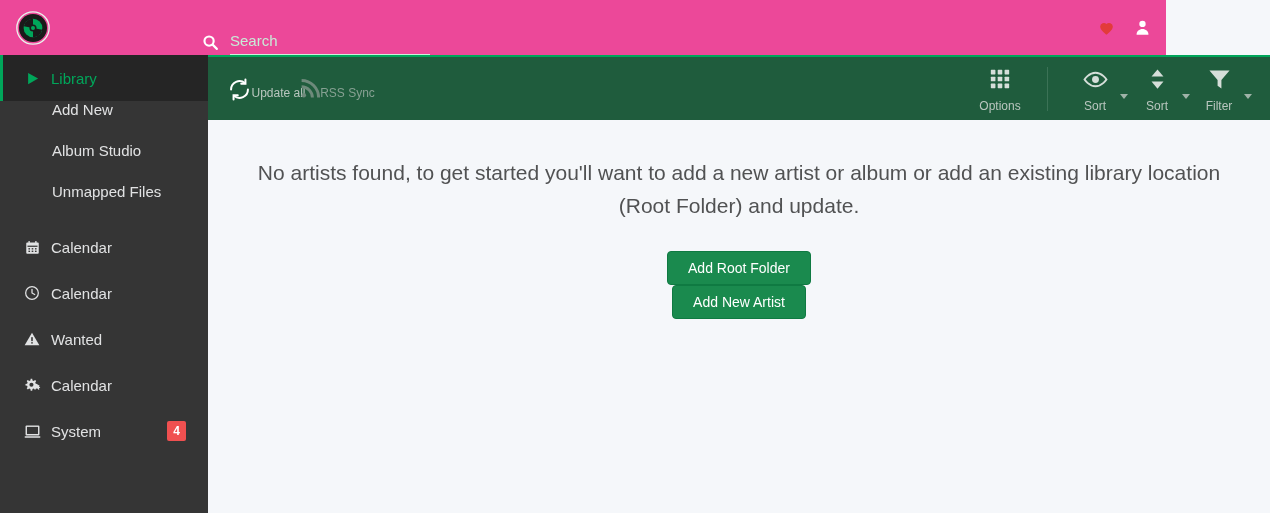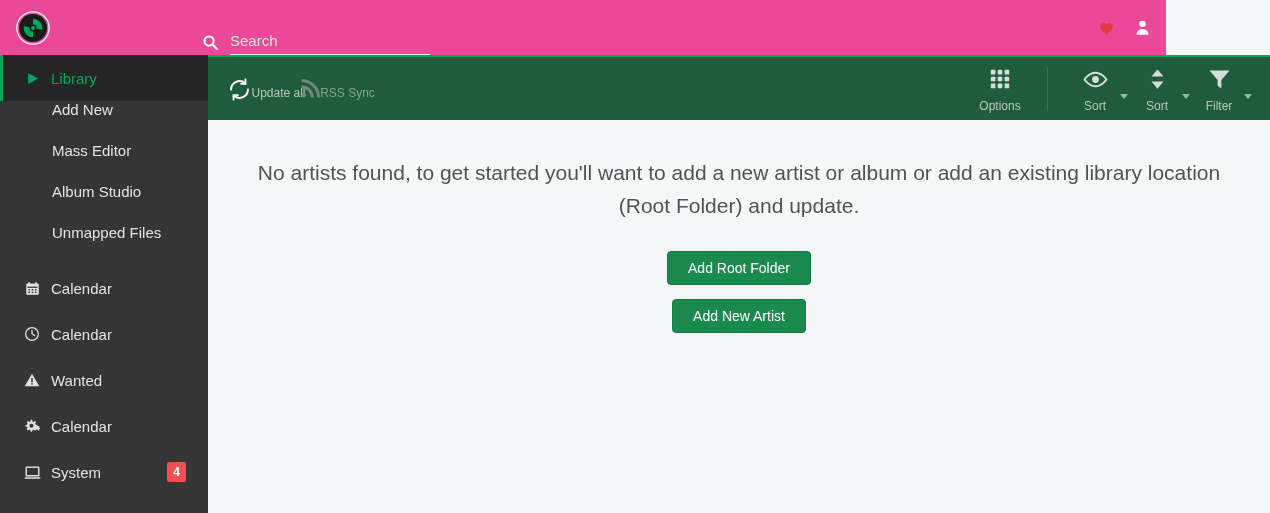--- a/index.html
+++ b/index.html
@@ -255,21 +255,21 @@
     font-size: 21px;
     line-height: 33px;
     color: #515253;
     font-weight: 300;
   }
   .btn-stack {
     margin-top: 29px;
     display: flex;
     flex-direction: column;
     align-items: center;
-    gap: 14px;
+    gap: 0;
   }
   .btn {
     background: #1a8a4e;
     color: #ffffff;
     border: 1px solid #0f7a42;
     border-radius: 4px;
     font-size: 14px;
     font-family: "Liberation Sans", sans-serif;
     padding: 9px 20px;
     cursor: pointer;
@@ -326,23 +326,20 @@
       <span class="nav-icon">
         <svg width="15" height="15" viewBox="0 0 24 24" fill="#00a65a">
           <path d="M5 3 L21 12 L5 21 Z"></path>
         </svg>
       </span>
       <span class="nav-label">Library</span>
     </div>
 
     <div class="nav-child">
       <span>Add New</span>
-    </div>
-    <div class="nav-child">
-      <span>Mass Editor</span>
     </div>
     <div class="nav-child">
       <span>Album Studio</span>
     </div>
     <div class="nav-child">
       <span>Unmapped Files</span>
     </div>
 
     <div class="nav-item">
       <span class="nav-icon">

